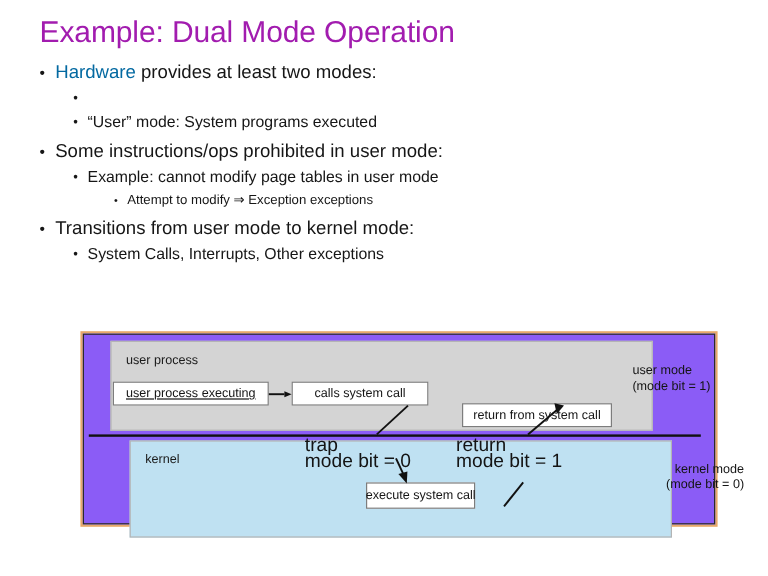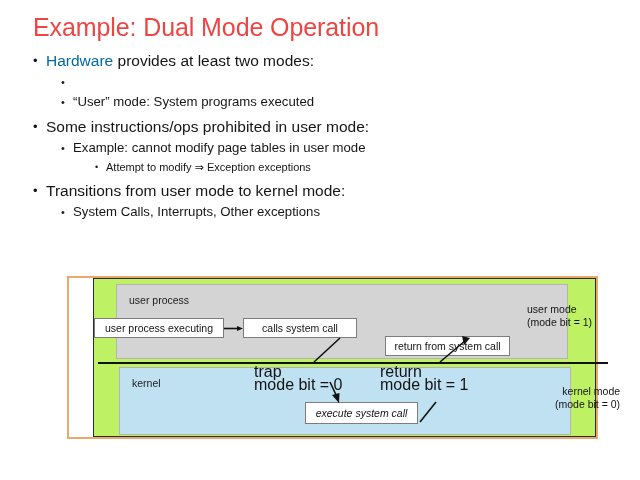--- a/index.html
+++ b/index.html
@@ -15,21 +15,21 @@
     position: relative;
   }
 
   
   #slide-title {
     position: absolute;
     left: 33px;
     top: 12px;
     font-size: 25px;
     line-height: 30px;
-    color: #ef4444;
+    color: #a21caf;
     font-weight: 400;
     letter-spacing: -0.1px;
     white-space: nowrap;
   }
 
   
   #bullet-body {
     position: absolute;
     left: 33px;
     top: 46px;
@@ -85,41 +85,40 @@
     height: 163px;
     box-sizing: border-box;
     border: 2px solid #e8a96a;
     background: #ffffff;
   }
   #diagram-inner {
     position: absolute;
     inset: 0;
     box-sizing: border-box;
     border: 1px solid #2a2a2a;
-    background: #bef264;
-    margin-left: 24px;
+    background: #8b5cf6;
   }
 
   .region-box {
     position: absolute;
     box-sizing: border-box;
     border: 1px solid #b4b4b4;
   }
   #user-region {
     left: 22px;
     top: 5px;
     width: 452px;
     height: 75px;
     background: #d4d4d4;
   }
   #kernel-region {
-    left: 25px;
+    left: 38px;
     top: 88px;
     width: 452px;
-    height: 68px;
+    height: 81px;
     background: #bfe1f2;
   }
 
   .region-label {
     position: absolute;
     left: 12px;
     top: 9px;
     font-size: 10.5px;
     color: #1b1b1b;
   }
@@ -140,24 +139,24 @@
     box-sizing: border-box;
     border: 1px solid #7d7d7d;
     background: #ffffff;
     font-size: 10.5px;
     color: #151515;
     display: flex;
     align-items: center;
     justify-content: center;
     white-space: nowrap;
   }
-  #node-user-exec  { left: 94px;  top: 318px; width: 130px; height: 20px; }
+  #node-user-exec  { left: 94px;  top: 318px; width: 130px; height: 20px; text-decoration: underline; }
   #node-calls      { left: 243px; top: 318px; width: 114px;  height: 20px; }
   #node-return     { left: 385px; top: 336px; width: 125px; height: 20px; }
-  #node-execute    { left: 305px; top: 402px; width: 113px; height: 22px; font-style: italic; }
+  #node-execute    { left: 305px; top: 402px; width: 91px; height: 22px; }
 
   
   #arrow-exec-calls {
     position: absolute;
     left: 224px;
     top: 326px;
     width: 19px;
     height: 5px;
   }
 

